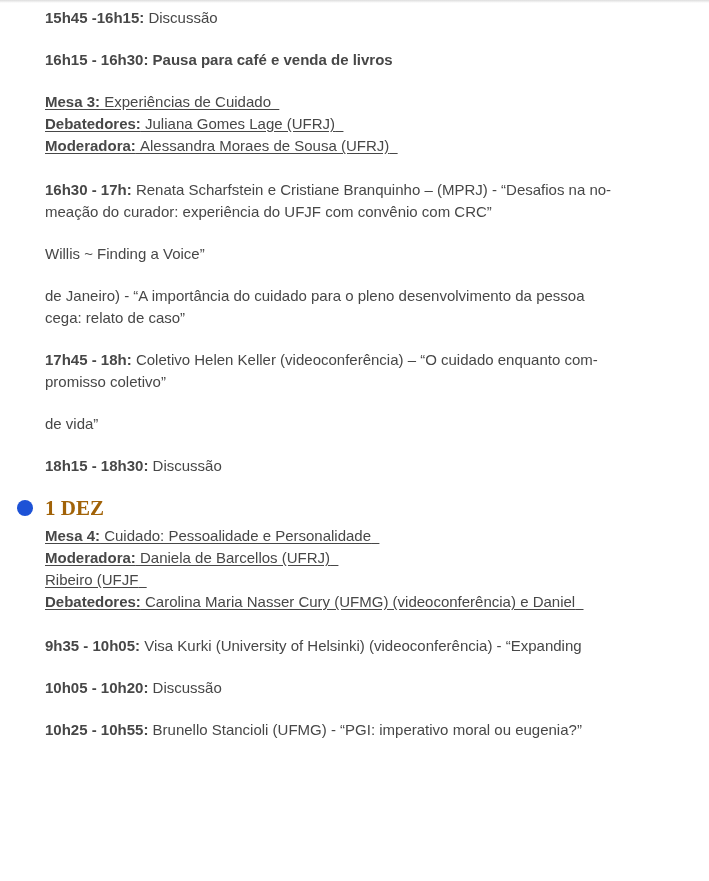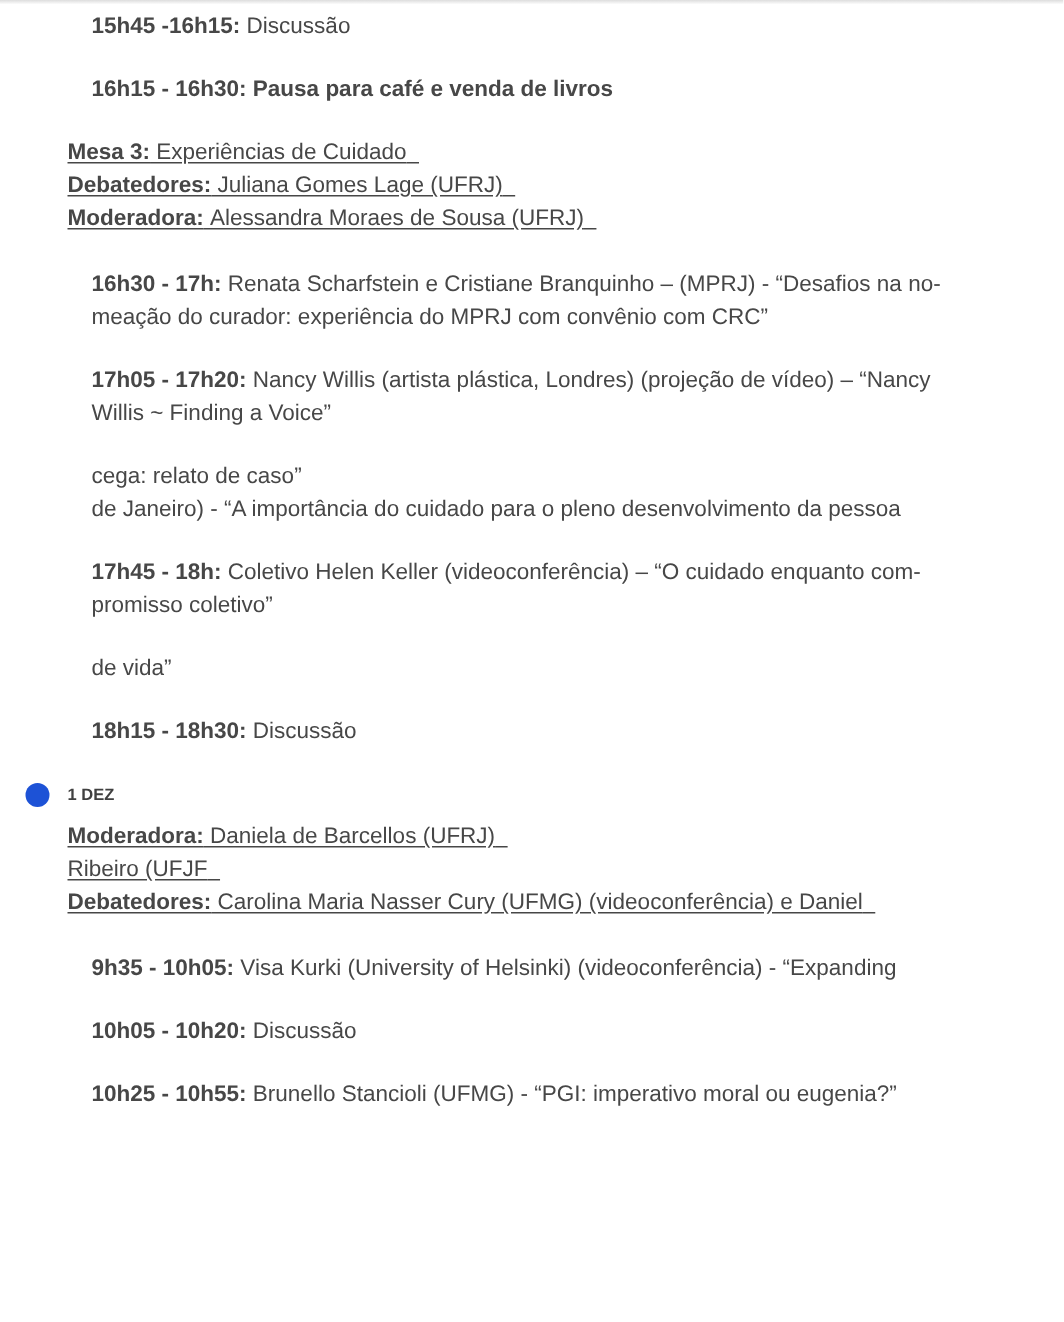--- a/index.html
+++ b/index.html
@@ -20,39 +20,40 @@
     top: 0; left: 0; right: 0;
     height: 3px;
     background: linear-gradient(#dddddd, rgba(255,255,255,0));
     pointer-events: none;
   }
   .schedule {
     padding: 7px 20px 0 45px;
     font-size: 15px;
     line-height: 22px;
   }
-  .line { white-space: nowrap; margin-left: 16px; }
+  .line { white-space: nowrap; }
   .entry { margin: 0 0 20px 0; }
   .entry .time { font-weight: bold; }
   .entry.all-bold { font-weight: bold; }
   .session { margin: 4px 0 22px 0; }
   .session-line {
     text-decoration: underline;
     text-underline-offset: 2px;
     white-space: nowrap;
   }
   .session-line::after { content: "\00a0\00a0"; }
   .session-line .label { font-weight: bold; }
   .date-row {
     position: relative;
     margin: 0 0 6px 0;
-    font-size: 11px;
+    font-size: 21px;
     font-weight: bold;
     line-height: 22px;
-    color: #404040;
+    color: #a16207;
+    font-family: Liberation Serif, serif;
   }
   .date-dot {
     position: absolute;
     left: -28px;
     top: 3px;
     width: 16px;
     height: 16px;
     border-radius: 50%;
   }
 </style>
@@ -67,42 +68,42 @@
     <div class="entry all-bold">
       <div class="line"><span class="time">16h15 - 16h30:</span><span class="rest">&nbsp;Pausa para café e venda de livros</span></div>
     </div>
     <div class="session">
       <div class="session-line"><span class="label">Mesa 3:</span><span class="rest">&nbsp;Experiências de Cuidado</span></div>
       <div class="session-line"><span class="label">Debatedores:</span><span class="rest">&nbsp;Juliana Gomes Lage (UFRJ)</span></div>
       <div class="session-line"><span class="label">Moderadora:</span><span class="rest">&nbsp;Alessandra Moraes de Sousa (UFRJ)</span></div>
     </div>
     <div class="entry">
       <div class="line"><span class="time">16h30 - 17h:</span><span class="rest">&nbsp;Renata Scharfstein e Cristiane Branquinho – (MPRJ) - “Desafios na no-</span></div>
-      <div class="line">meação do curador: experiência do MPRJ com convênio com CRC”</div>
+      <div class="line">meação do curador: experiência do UFJF com convênio com CRC”</div>
     </div>
     <div class="entry">
-      <div class="line"><span class="time">17h05 - 17h20:</span><span class="rest">&nbsp;Nancy Willis (artista plástica, Londres) (projeção de vídeo) – “Nancy</span></div>
       <div class="line">Willis ~ Finding a Voice”</div>
     </div>
     <div class="entry">
+      <div class="line">de Janeiro) - “A importância do cuidado para o pleno desenvolvimento da pessoa</div>
       <div class="line">cega: relato de caso”</div>
-      <div class="line">de Janeiro) - “A importância do cuidado para o pleno desenvolvimento da pessoa</div>
     </div>
     <div class="entry">
       <div class="line"><span class="time">17h45 - 18h:</span><span class="rest">&nbsp;Coletivo Helen Keller (videoconferência) – “O cuidado enquanto com-</span></div>
       <div class="line">promisso coletivo”</div>
     </div>
     <div class="entry">
       <div class="line">de vida”</div>
     </div>
     <div class="entry">
       <div class="line"><span class="time">18h15 - 18h30:</span><span class="rest">&nbsp;Discussão</span></div>
     </div>
     <div class="date-row"><span class="date-dot" style="background: rgb(29, 82, 214);"></span><span>1 DEZ</span></div>
     <div class="session">
+      <div class="session-line"><span class="label">Mesa 4:</span><span class="rest">&nbsp;Cuidado: Pessoalidade e Personalidade</span></div>
       <div class="session-line"><span class="label">Moderadora:</span><span class="rest">&nbsp;Daniela de Barcellos (UFRJ)</span></div>
       <div class="session-line">Ribeiro (UFJF</div>
       <div class="session-line"><span class="label">Debatedores:</span><span class="rest">&nbsp;Carolina Maria Nasser Cury (UFMG) (videoconferência) e Daniel</span></div>
     </div>
     <div class="entry">
       <div class="line"><span class="time">9h35 - 10h05:</span><span class="rest">&nbsp;Visa Kurki (University of Helsinki) (videoconferência) - “Expanding</span></div>
     </div>
     <div class="entry">
       <div class="line"><span class="time">10h05 - 10h20:</span><span class="rest">&nbsp;Discussão</span></div>
     </div>

